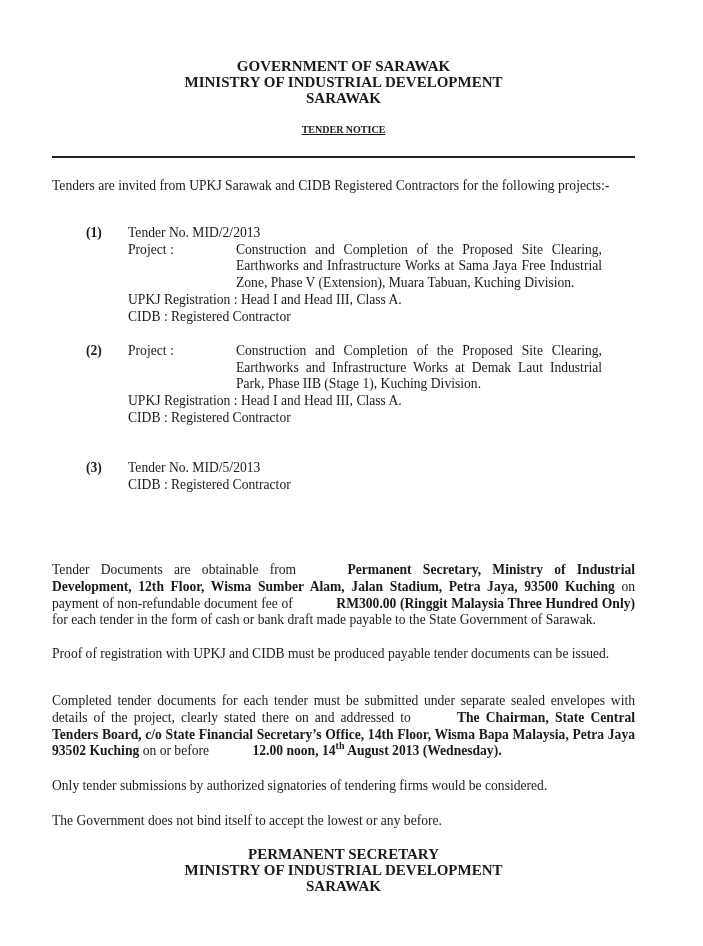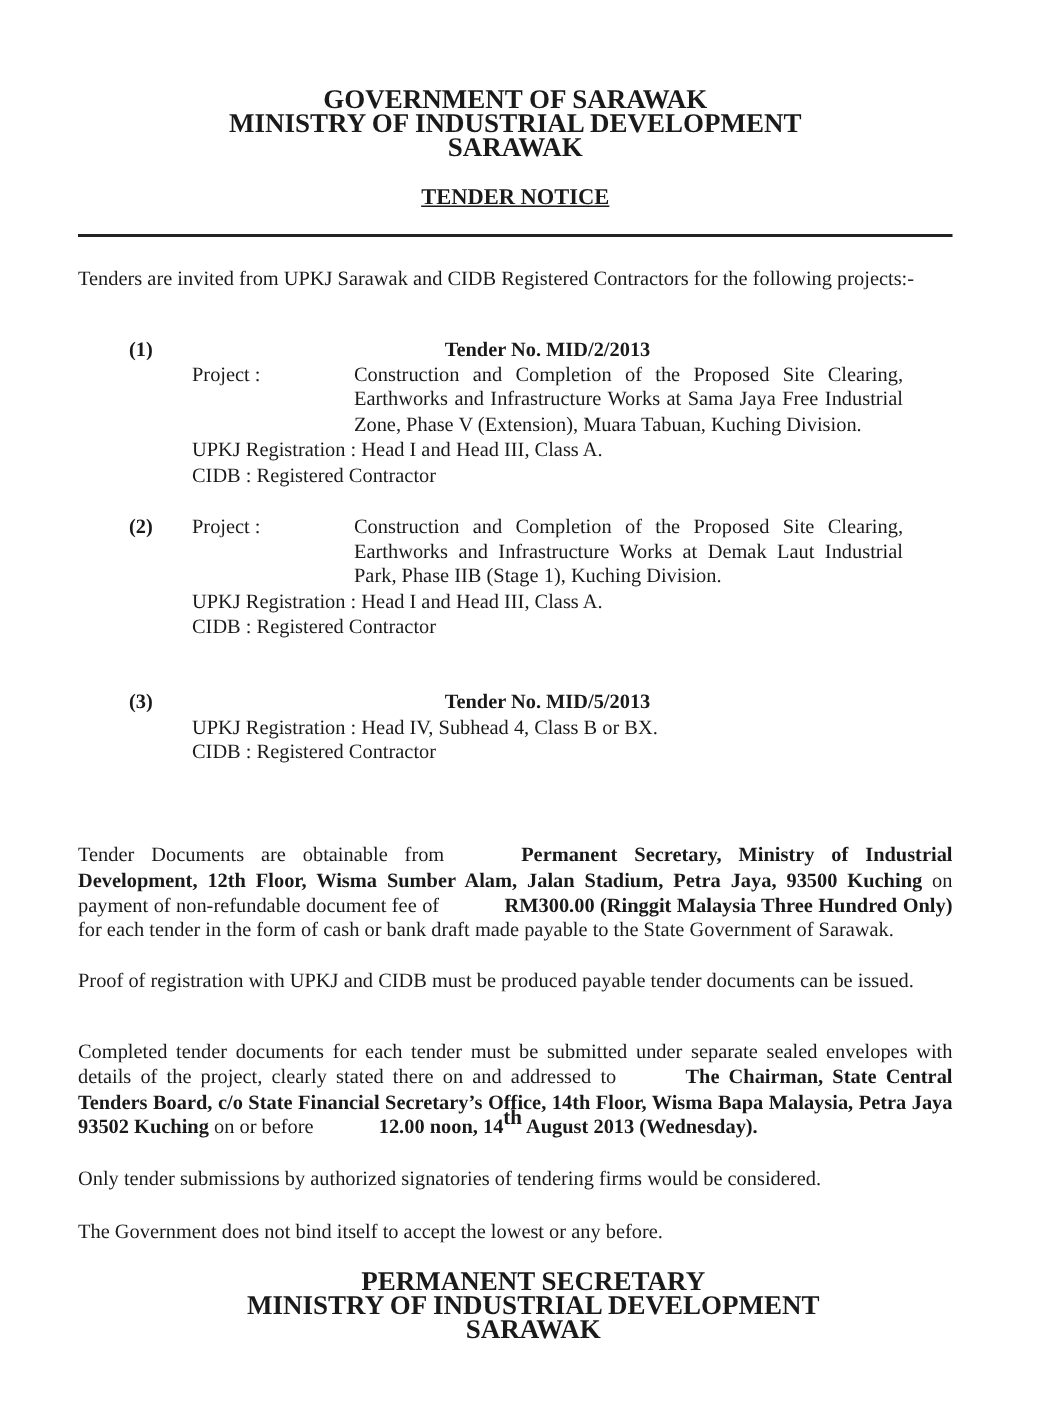--- a/index.html
+++ b/index.html
@@ -3,38 +3,38 @@
 <meta charset="utf-8">
 <style>
   html, body { margin: 0; padding: 0; background: #ffffff; }
   body {
     width: 703px; height: 946px; position: relative; overflow: hidden;
     font-family: "Liberation Serif", "DejaVu Serif", serif;
     color: #1a1a1a;
     font-size: 13.6px;
   }
   .page { position: absolute; left: 52px; top: 0; width: 583px; }
-  .center { text-align: center; font-weight: bold; font-size: 18px; line-height: 16px; }
+  .center { text-align: center; font-weight: bold; font-size: 15px; line-height: 16px; }
   .hdr { position: absolute; left: 0; width: 583px; top: 58px; }
-  .title { position: absolute; left: 0; width: 583px; top: 124px; text-align: center; font-weight: bold; font-size: 15px; }
+  .title { position: absolute; left: 0; width: 583px; top: 124px; text-align: center; font-weight: bold; font-size: 10px; }
   .title span { text-decoration: underline; }
   .rule { position: absolute; left: 0; top: 156px; width: 583px; height: 0; border-top: 2px solid #222; }
   .para { position: absolute; left: 0; width: 583px; line-height: 16.8px; text-align: justify; }
   .tender { position: absolute; left: 0; width: 583px; line-height: 16.7px; }
   .tnum { position: absolute; left: 34px; top: 0; font-weight: bold; }
   .tbody { position: absolute; left: 76px; width: 474px; }
-  .tno { font-weight: bold; text-align: center; }
+  .tno { font-weight: normal; }
   .projrow { display: flex; }
   .projlabel { width: 60px; flex: none; }
   .projtext { flex: 1; text-align: justify; margin-left: 48px; }
   .proj3 { text-align: justify; }
   .proj3 .lbl { display: inline-block; width: 100px; }
   b { font-weight: bold; margin-left: 40px; }
-  sup { font-size: 14px; line-height: 0; }
-  .footer { position: absolute; left: 12px; width: 583px; top: 846px; }
+  sup { font-size: 10px; line-height: 0; }
+  .footer { position: absolute; left: 0; width: 583px; top: 846px; }
 </style>
 </head>
 <body>
 
 <div class="page">
 
   <div class="hdr center">
     <div>GOVERNMENT OF SARAWAK</div>
     <div>MINISTRY OF INDUSTRIAL DEVELOPMENT</div>
     <div>SARAWAK</div>
@@ -70,21 +70,20 @@
       </div>
       <div>UPKJ Registration : Head I and Head III, Class A.</div>
       <div>CIDB : Registered Contractor</div>
     </div>
   </div>
 
   <div class="tender" style="top:460px;">
     <div class="tnum">(3)</div>
     <div class="tbody">
       <div class="tno">Tender No. MID/5/2013</div>
-      <div>UPKJ Registration : Head IV, Subhead 4, Class B or BX.</div>
       <div>CIDB : Registered Contractor</div>
     </div>
   </div>
 
   <div class="para" style="top:562px;"><span>Tender Documents are obtainable from </span><b>Permanent Secretary, Ministry of Industrial Development, 12th Floor, Wisma Sumber Alam, Jalan Stadium, Petra Jaya, 93500 Kuching</b><span> on payment of non-refundable document fee of </span><b>RM300.00 (Ringgit Malaysia Three Hundred Only)</b><span> for each tender in the form of cash or bank draft made payable to the State Government of Sarawak.</span></div>
 
   <div class="para" style="top:646px;">Proof of registration with UPKJ and CIDB must be produced payable tender documents can be issued.</div>
 
   <div class="para" style="top:693px;"><span>Completed tender documents for each tender must be submitted under separate sealed envelopes with details of the project, clearly stated there on and addressed to </span><b>The Chairman, State Central Tenders Board, c/o State Financial Secretary’s Office, 14th Floor, Wisma Bapa Malaysia, Petra Jaya 93502 Kuching</b><span> on or before </span><b><span>12.00 noon, 14</span><sup>th</sup><span> August 2013 (Wednesday).</span></b></div>
 

